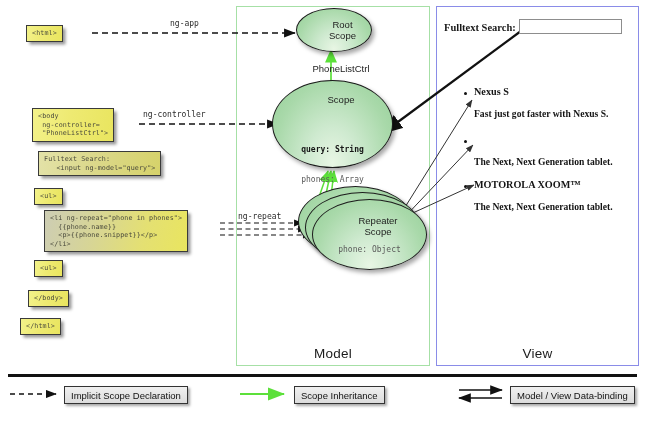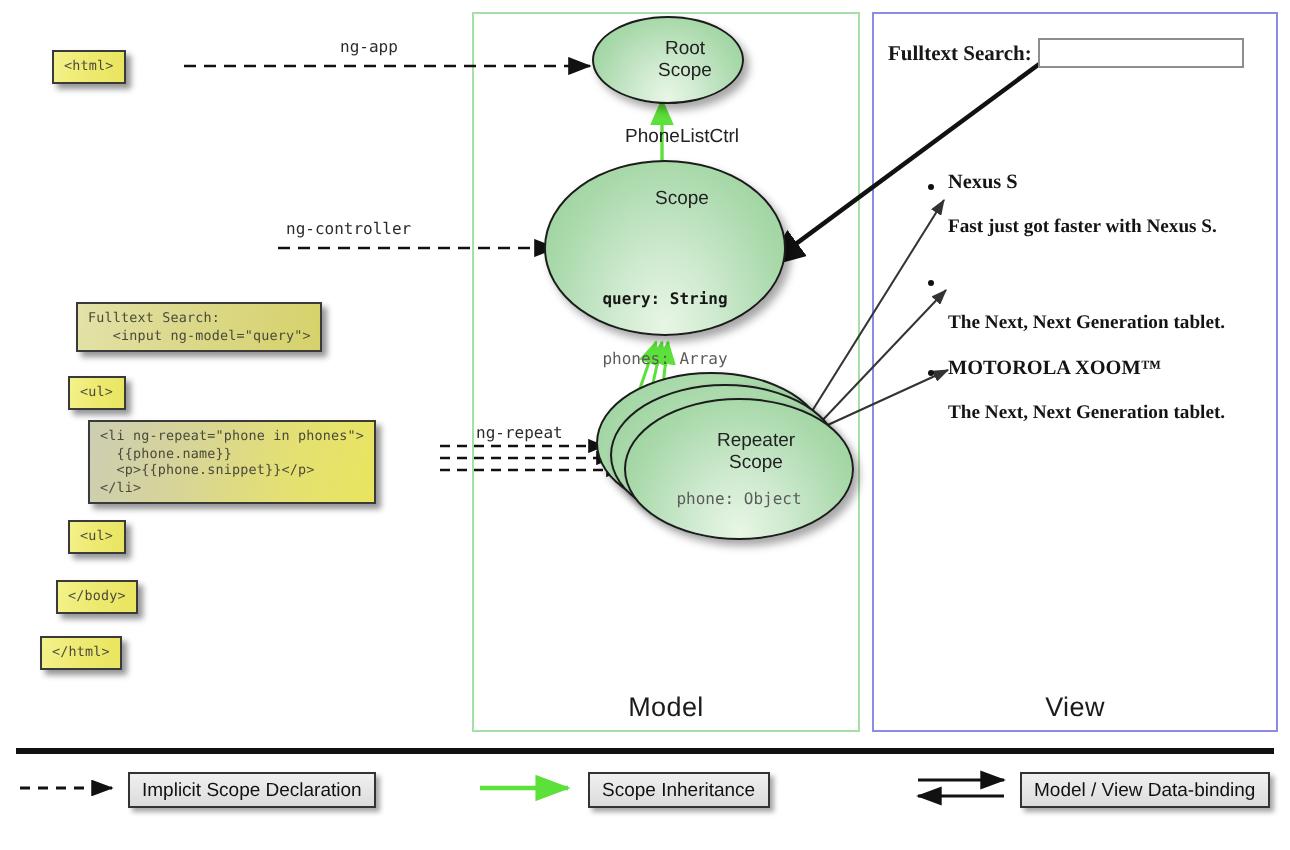--- a/index.html
+++ b/index.html
@@ -121,20 +121,23 @@
 
     <g>
       <line x1="392" y1="228" x2="472" y2="100" stroke="#333" stroke-width="1" marker-end="url(#ah-thin)"></line>
       <line x1="400" y1="222" x2="473" y2="145" stroke="#333" stroke-width="1" marker-end="url(#ah-thin)"></line>
       <line x1="404" y1="217" x2="474" y2="185" stroke="#333" stroke-width="1" marker-end="url(#ah-thin)"></line>
     </g>
   </svg>
 
   <div class="code" style="left:26px;top:25px;">&lt;html&gt;</div>
 
+  <div class="code" style="left:32px;top:108px;">&lt;body
+ ng-controller=
+ "PhoneListCtrl"&gt;</div>
 
   <div class="code grey" style="left:38px;top:151px;">Fulltext Search:
    &lt;input ng-model="query"&gt;</div>
 
   <div class="code" style="left:34px;top:188px;">&lt;ul&gt;</div>
 
   <div class="code big" style="left:44px;top:210px;">&lt;li ng-repeat="phone in phones"&gt;
   {{phone.name}}
   &lt;p&gt;{{phone.snippet}}&lt;/p&gt;
 &lt;/li&gt;</div>

